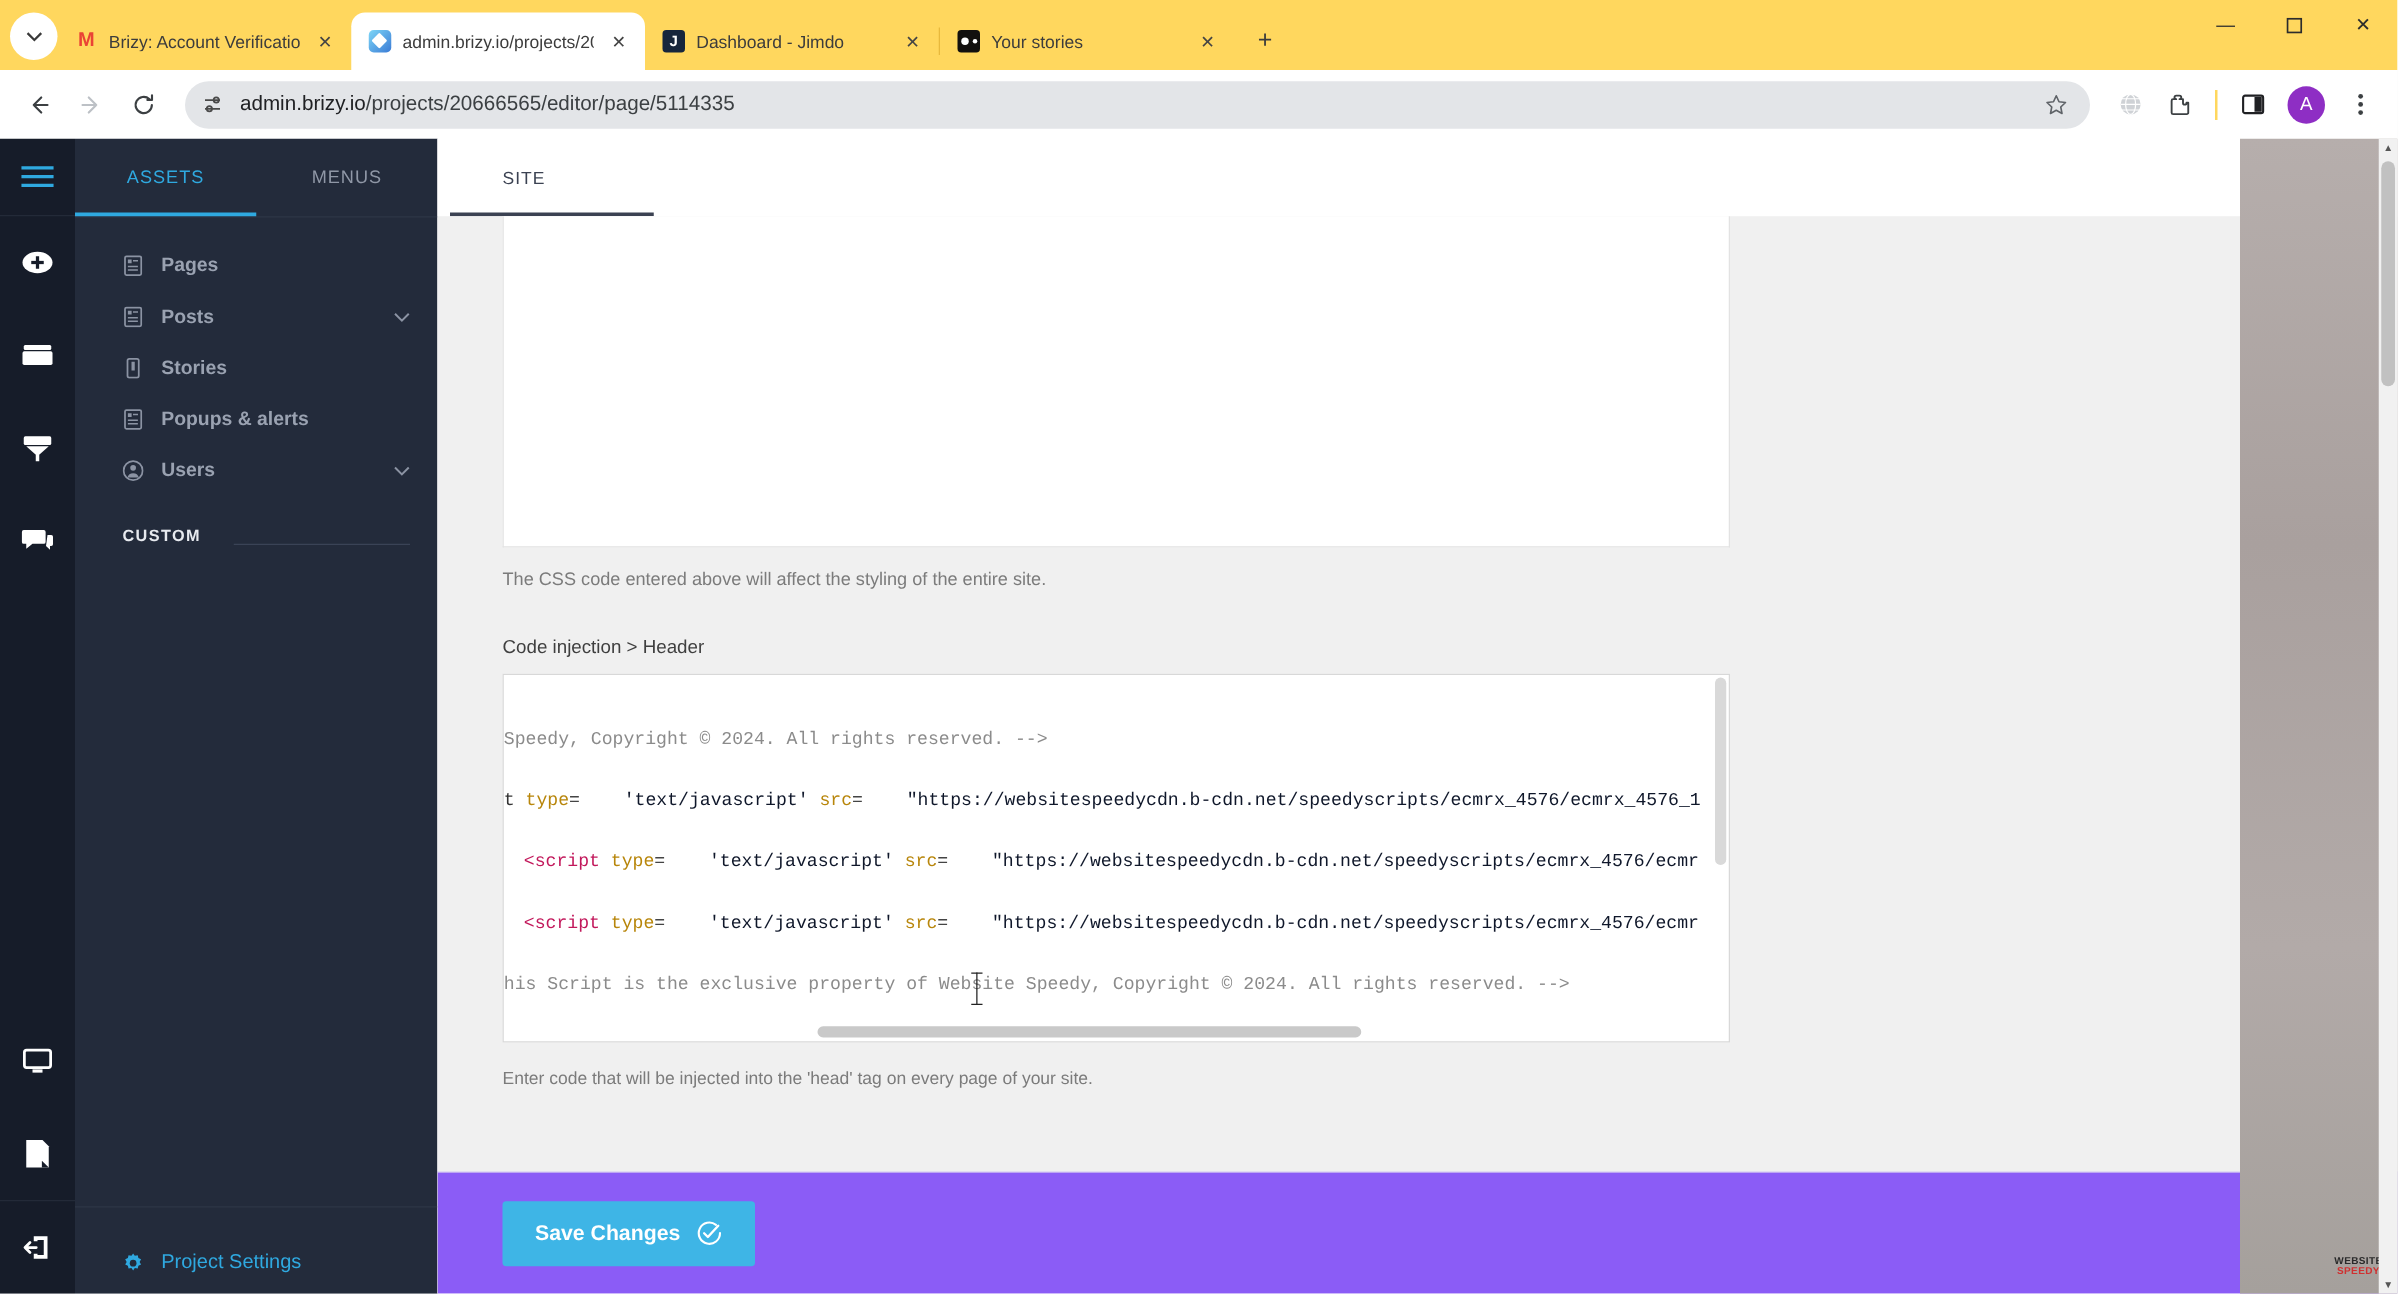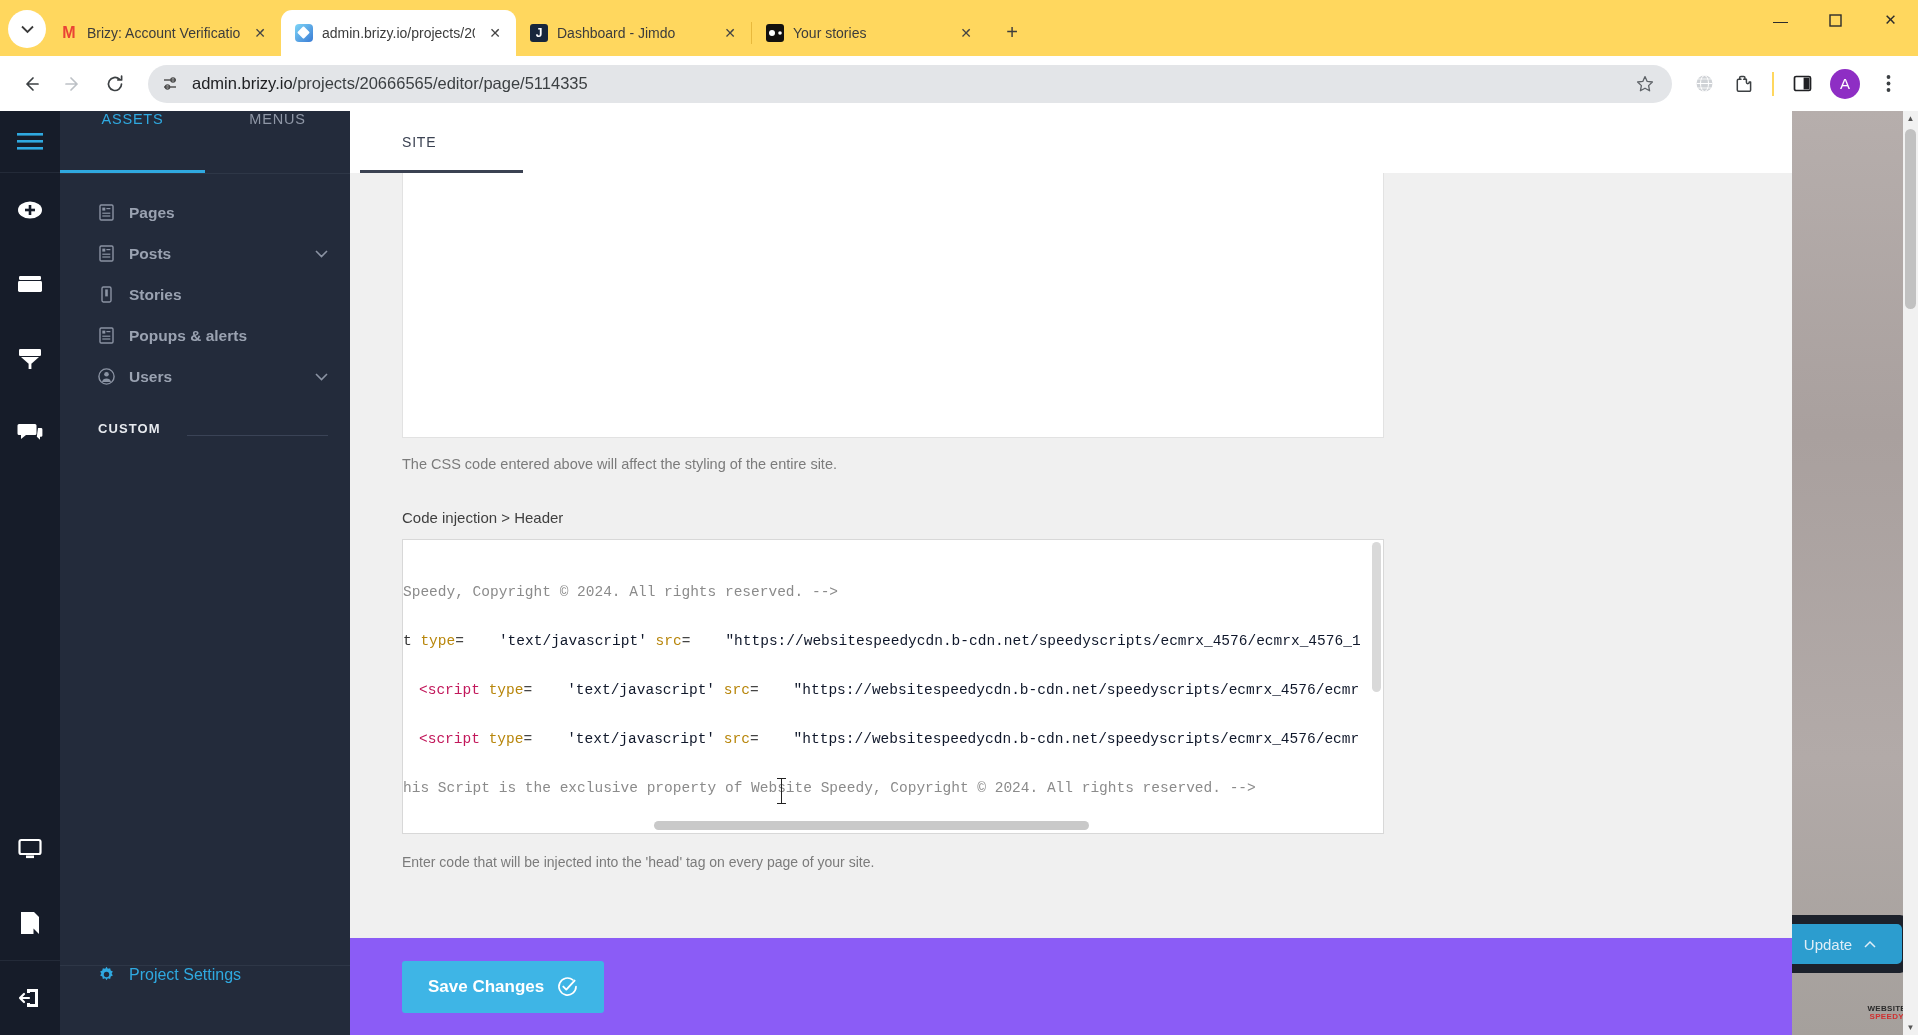--- a/index.html
+++ b/index.html
@@ -199,20 +199,21 @@
   .assets-panel {
     width: 290px;
     background: #232b3b;
     display: flex;
     flex-direction: column;
     flex: 0 0 auto;
   }
   .assets-tabs {
     height: 62px;
     display: flex;
+    align-items: center;
     position: relative;
   }
   .assets-tab {
     flex: 1 1 50%;
     text-align: center;
     font-size: 14.5px;
     letter-spacing: 0.8px;
     font-weight: 500;
   }
   .assets-tab.active { color: #2fa9e0; }
@@ -254,21 +255,21 @@
     color: #e7eaef;
     font-size: 13px;
     font-weight: bold;
     letter-spacing: 1.1px;
   }
   .custom-head .rule { flex: 1 1 auto; height: 1px; background: #3a4356; }
   .panel-spacer { flex: 1 1 auto; }
   .project-settings {
     height: 70px;
     display: flex;
-    align-items: flex-start;
+    align-items: flex-end;
     gap: 14px;
     padding: 0 22px 16px 38px;
     color: #2fa9e0;
     font-size: 16px;
     border-top: 1px solid #2e3747;
   }
 
   
   .main {
     flex: 1 1 auto;
@@ -837,30 +838,20 @@
           <svg width="21" height="21" viewBox="0 0 21 21">
               <path d="M19 10.5 a8.5 8.5 0 1 1 -3.2 -6.6" fill="none" stroke="#fff" stroke-width="1.7" stroke-linecap="round"></path>
               <path d="M6.3 10.6 L9.3 13.6 L17.6 4.6" fill="none" stroke="#fff" stroke-width="1.9" stroke-linecap="round" stroke-linejoin="round"></path>
             </svg>
         </span>
       </div>
     </div>
   </div>
 
   <div class="preview-strip">
-    <div class="update-widget">
-      <div class="update-btn">
-        <span>Update</span>
-        <span>
-          <svg width="12" height="8" viewBox="0 0 12 8">
-              <path d="M1 7 L6 2 L11 7" fill="none" stroke="#dfeef7" stroke-width="1.5"></path>
-            </svg>
-        </span>
-      </div>
-    </div>
     <div class="ws-logo">
       <span class="b">WEBSITE</span>
       <span>SPEEDY</span>
     </div>
   </div>
 
   <div class="outer-vscroll">
     <div class="arrow-t">▲</div>
     <div class="thumb"></div>
     <div class="arrow-b">▼</div>

